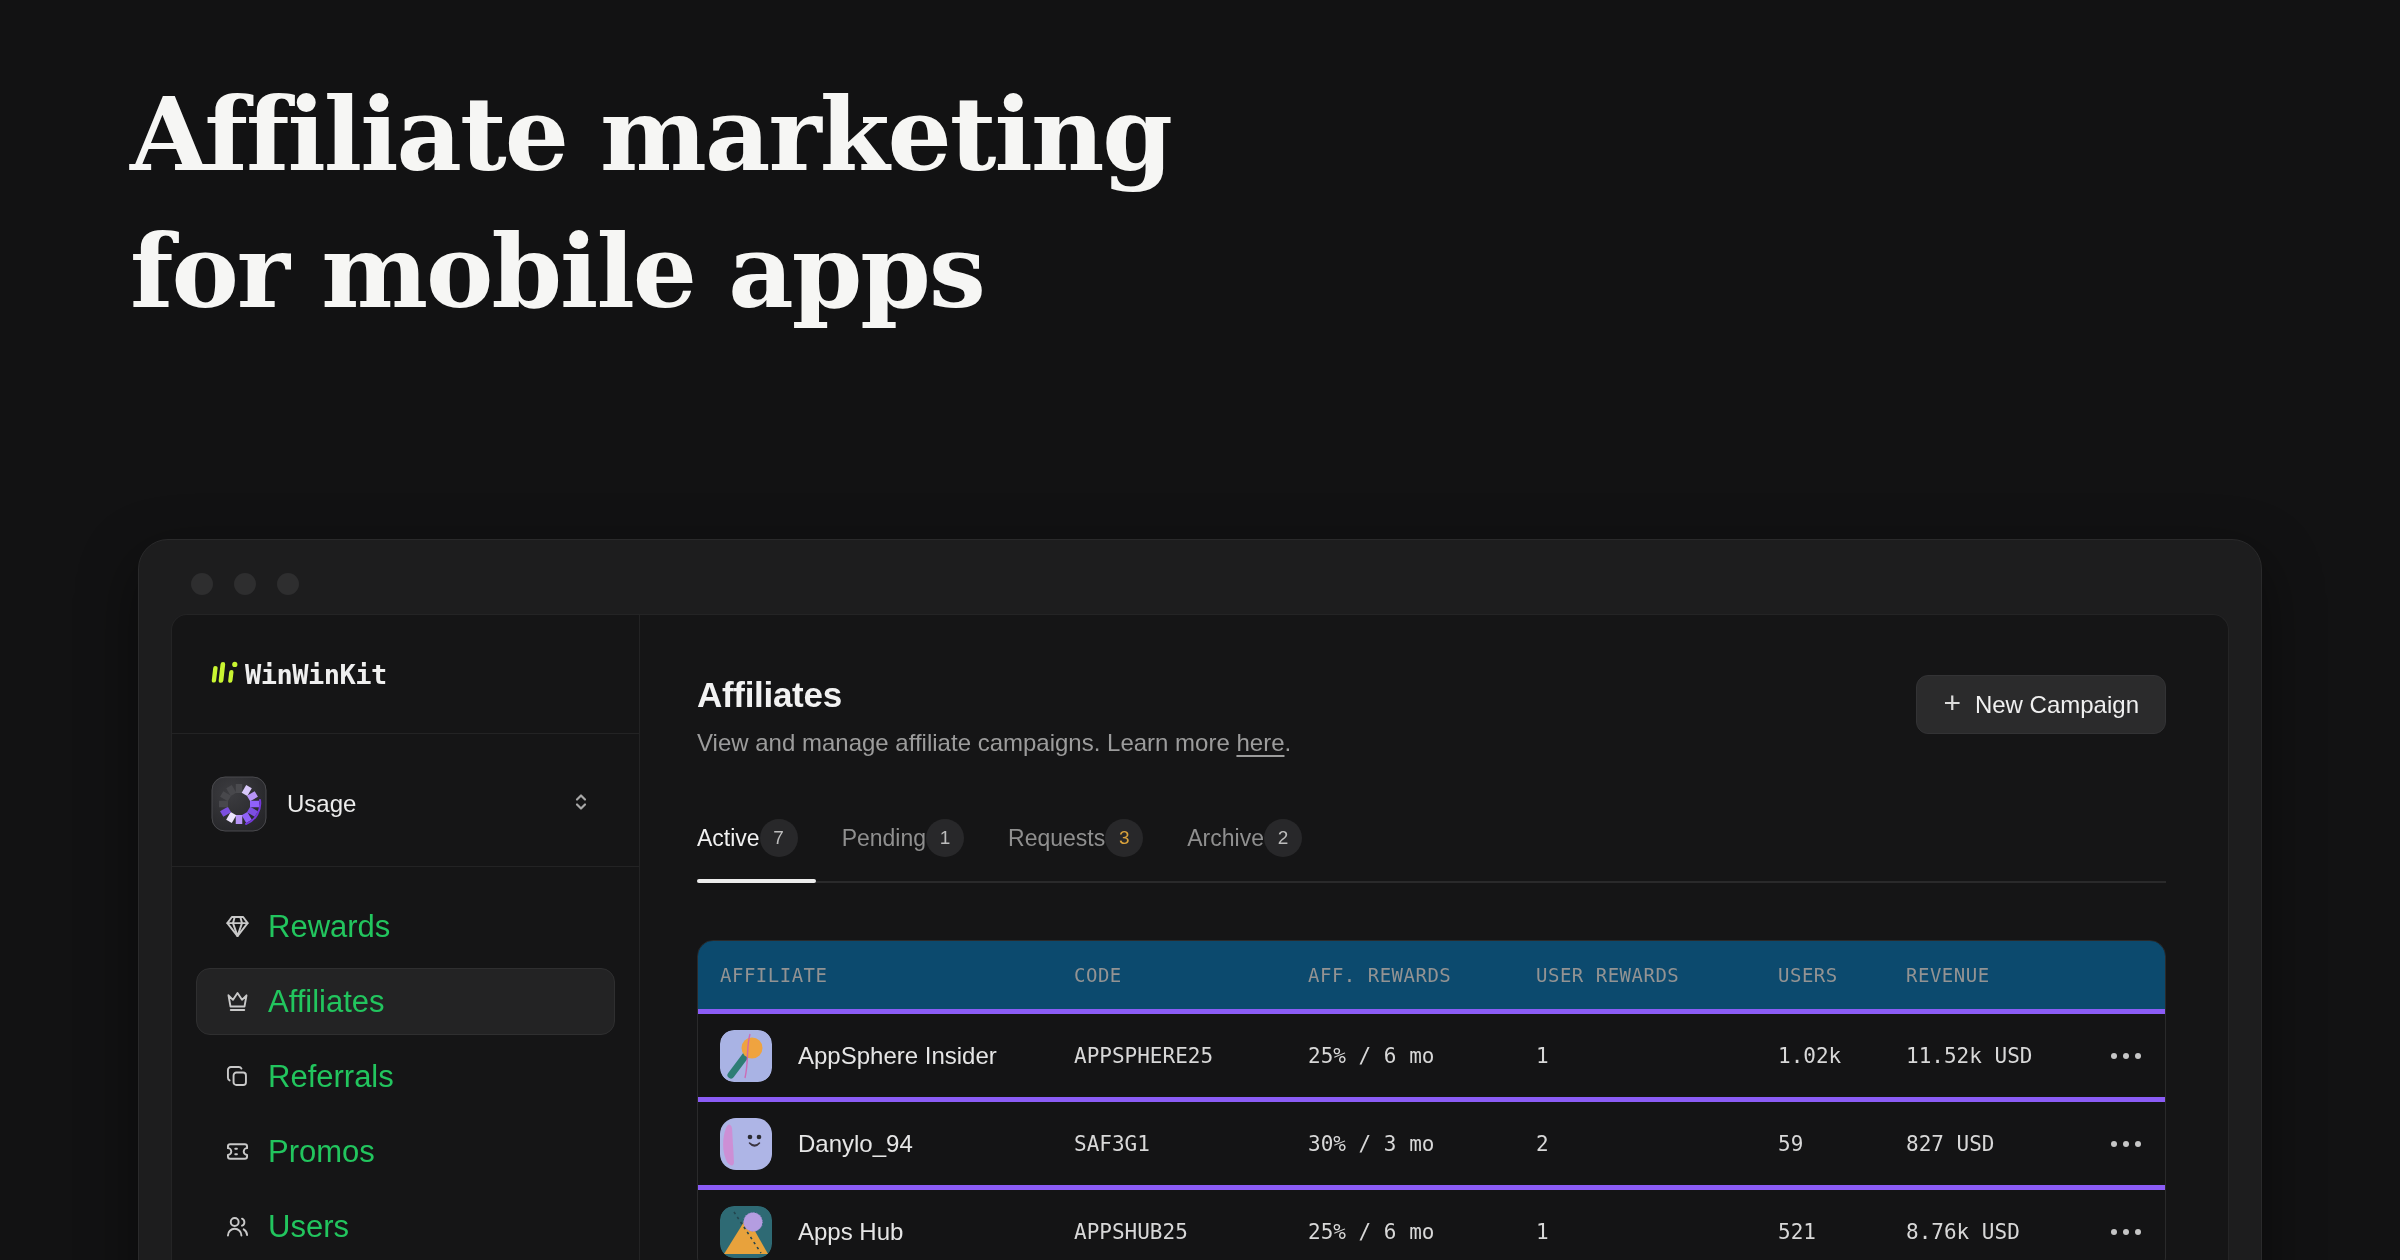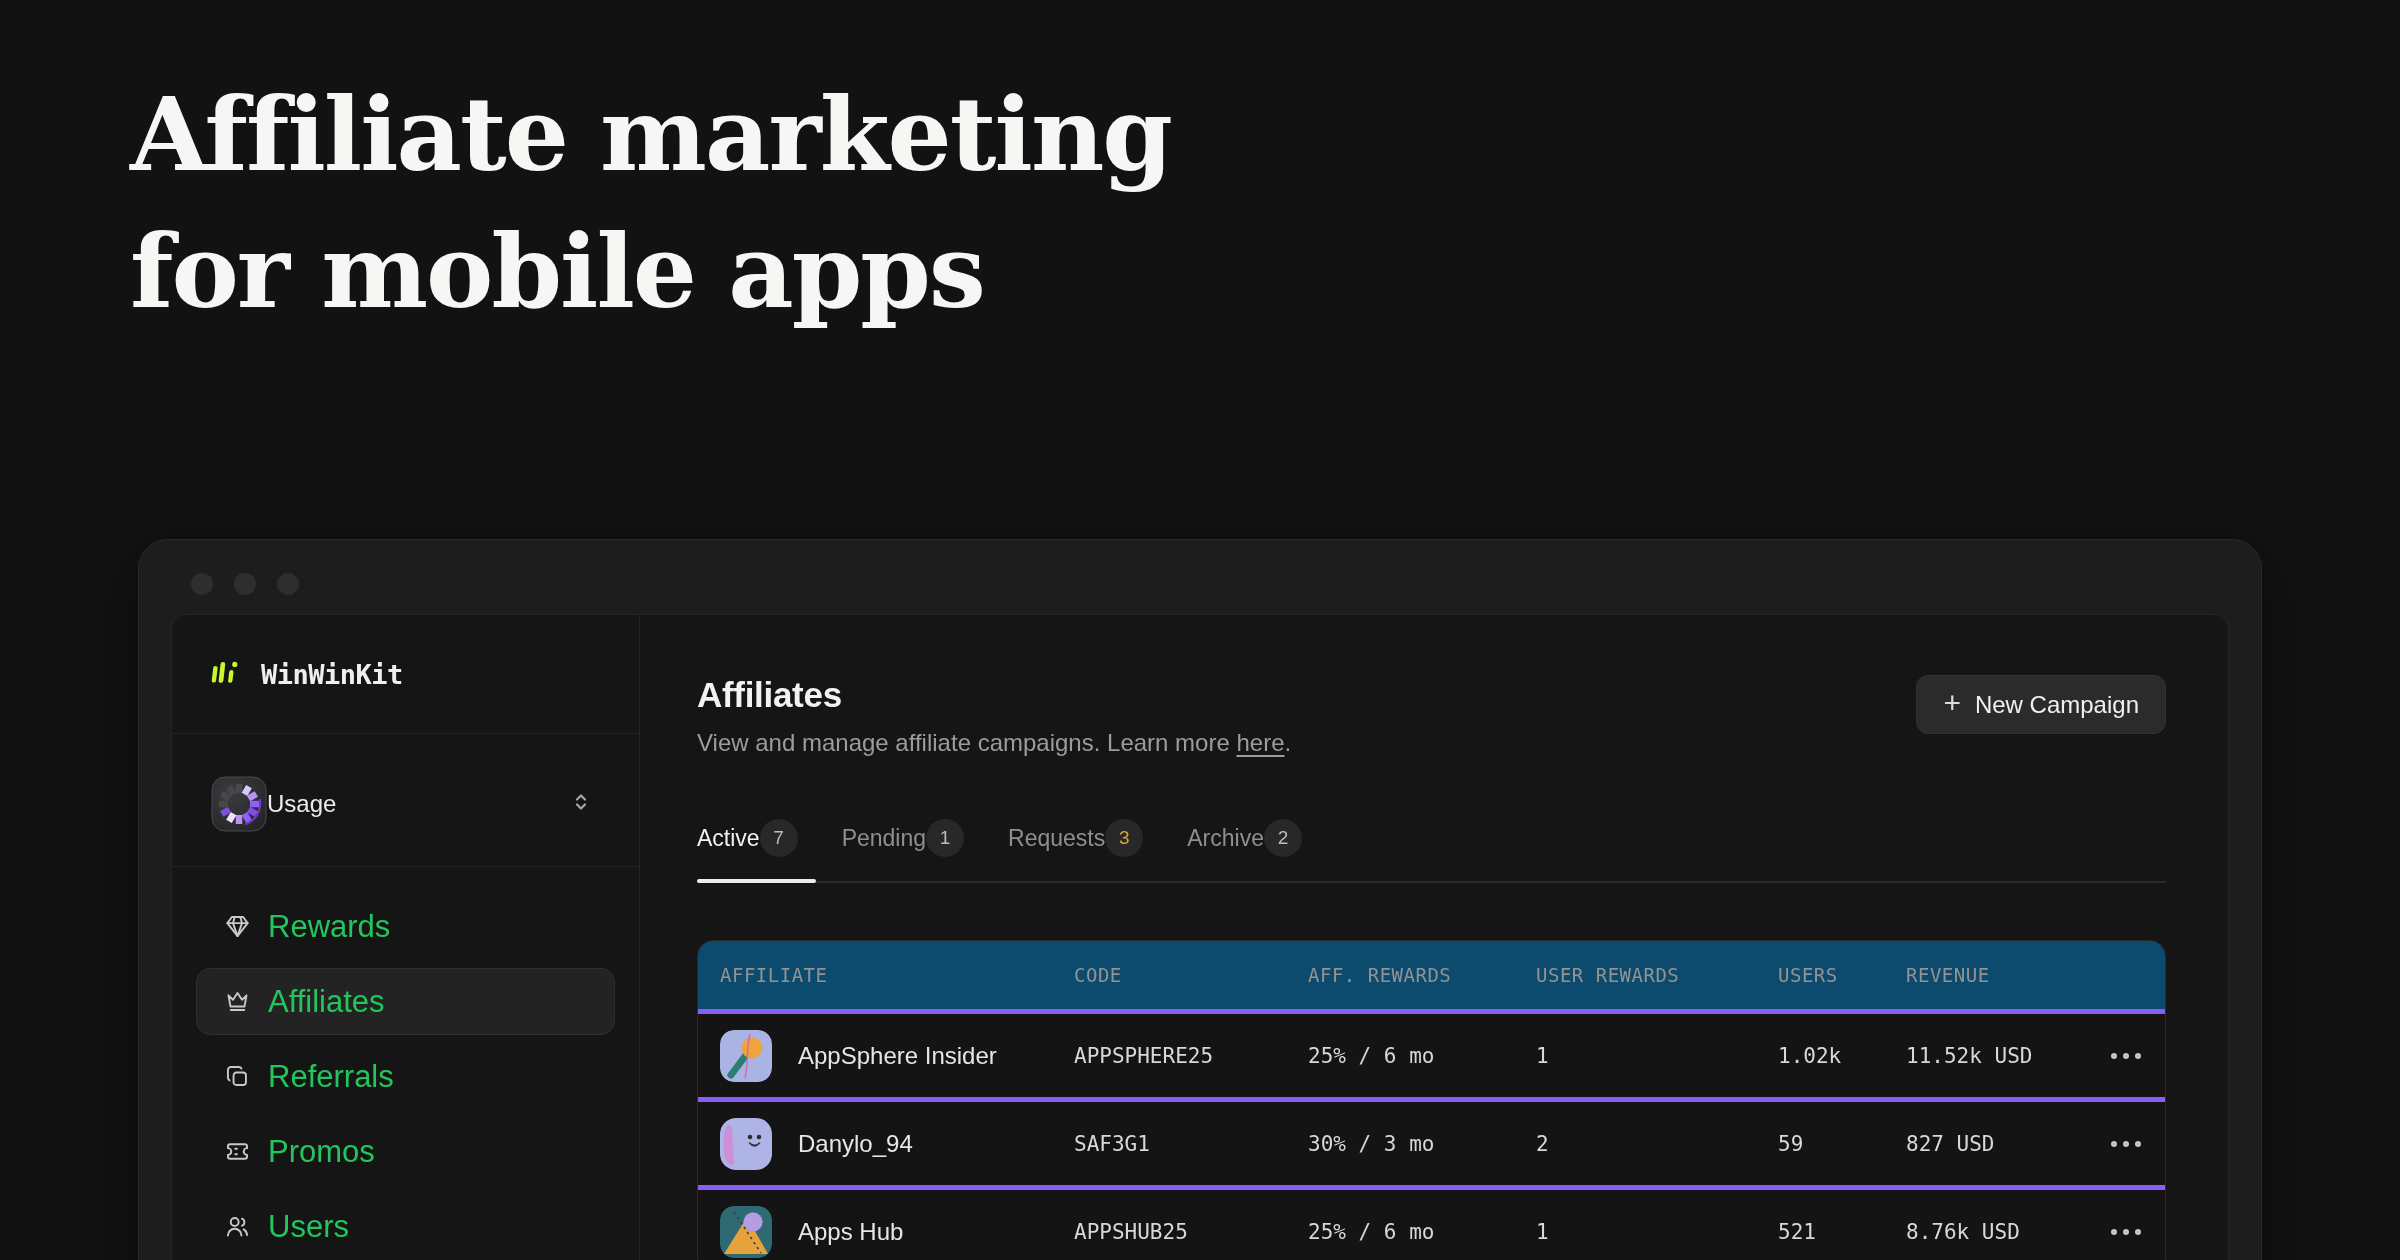--- a/index.html
+++ b/index.html
@@ -41,30 +41,30 @@
     border-bottom:none;
     border-radius:16px 16px 0 0;
     display:flex;
     overflow:hidden;
   }
 
   
   .sidebar { width:468px; flex:0 0 468px; border-right:1px solid #232324; display:flex; flex-direction:column; }
   .logo-row {
     height:119px; flex:0 0 119px;
-    display:flex; align-items:center; gap:16px;
+    display:flex; align-items:center; 
     padding-left:37px;
     border-bottom:1px solid #232324;
   }
   .logo-text { font-family:"DejaVu Sans Mono", monospace; font-weight:700; font-size:27px; color:#efefef; letter-spacing:-0.5px; }
 
   .workspace-row {
     margin:26px 24px 0;
     height:88px;
-    display:flex; align-items:center; 
+    display:flex; align-items:center; gap:20px;
     padding:0 22px 0 15px;
     border-radius:14px;
     cursor:pointer;
   }
   .workspace-label { font-size:24px; font-weight:500; color:#ececec; flex:1; }
   .usage-icon { width:56px; height:56px; border-radius:14px; display:block; }
 
   .sidebar-divider { border:none; border-top:1px solid #232324; margin:18px 0 0; }
 
   .nav { margin:26px 24px 0; display:flex; flex-direction:column; gap:8px; }

